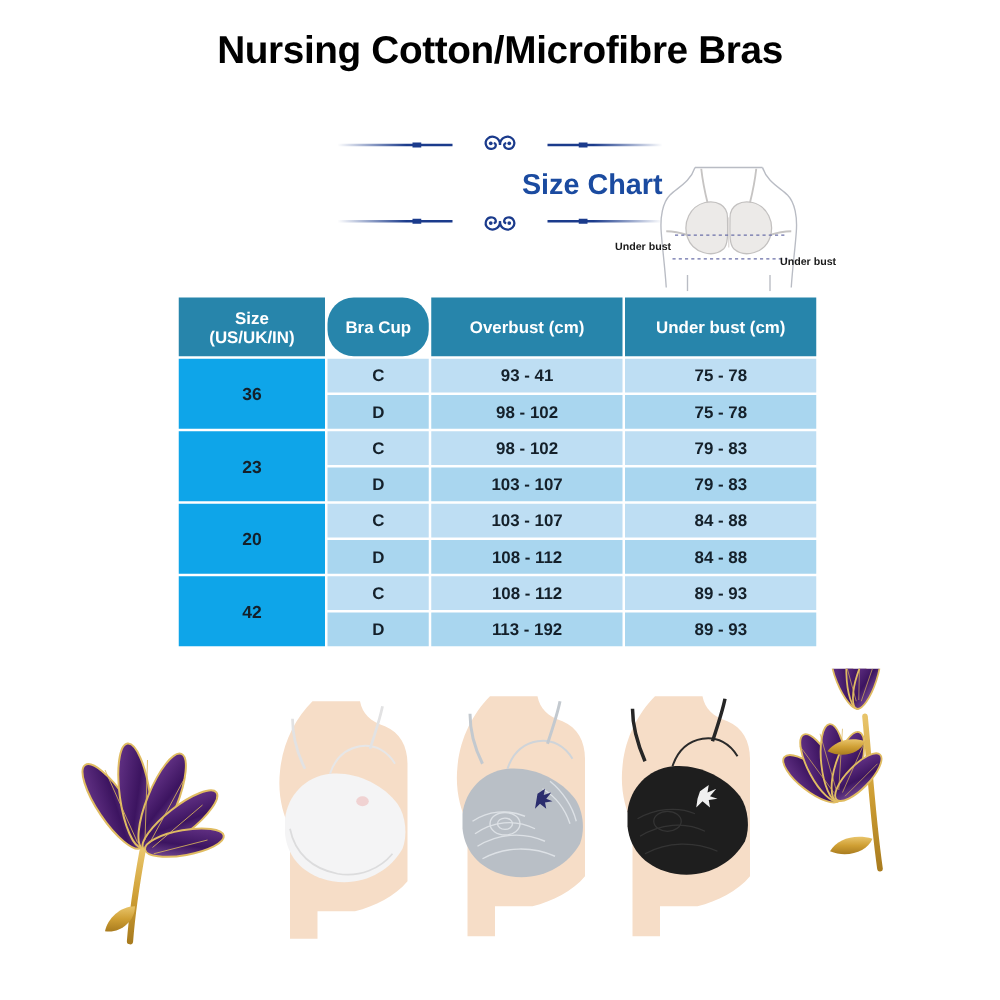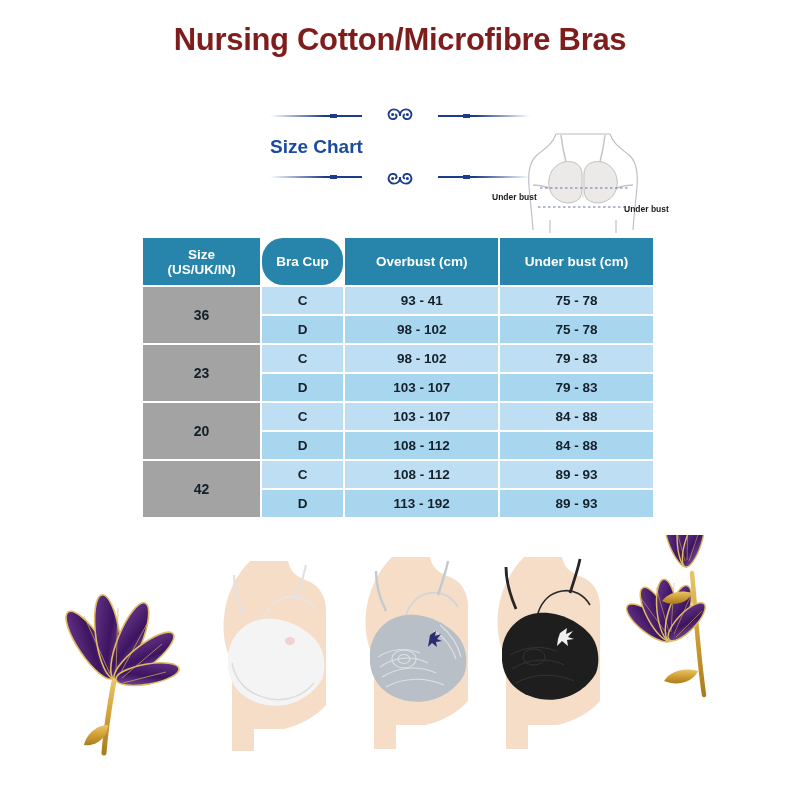--- a/index.html
+++ b/index.html
@@ -9,21 +9,21 @@
     font-family: "Liberation Sans", sans-serif;
     overflow: hidden;
   }
   #page { position: relative; width: 800px; height: 800px; background: #fff; }
 
   
   .title {
     position: absolute; left: 0; top: 22px; width: 800px;
     text-align: center;
     font-size: 31px; font-weight: bold; letter-spacing: -0.3px;
-    color: #7f1d1d;
+    color: #000000;
     font-family: "Liberation Sans", sans-serif;
   }
 
   
   .sc-block { position: absolute; left: 270px; top: 105px; width: 260px; }
   .divider { position: relative; width: 260px; height: 22px; }
   .divider .rule {
     position: absolute; top: 10px; height: 2px; width: 92px;
     background: linear-gradient(to right, rgba(26,59,140,0), #1b3b8c 60%, #1b3b8c);
   }
@@ -33,21 +33,21 @@
   .divider .dash {
     position: absolute; top: 9px; width: 7px; height: 4px; background: #1b3b8c;
   }
   .divider .dash.l { left: 60px; }
   .divider .dash.r { right: 60px; }
   .divider .swirl {
     position: absolute; left: 50%; top: 0; transform: translateX(-50%);
     width: 74px; height: 22px;
   }
   .sc-title {
-    text-align: left; font-size: 19px; font-weight: bold;
+    text-align: right; font-size: 23px; font-weight: bold;
     color: #1b4ba0; line-height: 34px; padding: 3px 0 2px;
   }
 
   
   .measure-fig { position: absolute; left: 478px; top: 128px; width: 210px; height: 105px; }
   .measure-label {
     position: absolute; font-size: 8.5px; font-weight: bold; color: #1a1a1a;
     white-space: nowrap;
   }
   .measure-label.over  { left: 14px;  top: 64px; }
@@ -63,21 +63,21 @@
     background: #2785ab; color: #ffffff;
     font-size: 13.5px; font-weight: bold; line-height: 15px;
     padding: 7px 4px; text-align: center; vertical-align: middle;
     height: 47px;
   }
   .size-table td {
     text-align: center; vertical-align: middle;
     font-size: 13.5px; font-weight: bold; color: #14202a;
     height: 27px; padding: 2px 4px;
   }
-  td.size-cell { background: #a3a3a3; font-size: 14px; }
+  td.size-cell { background: #0ea5e9; font-size: 14px; }
   td.cell-c { background: #bedef3; }
   td.cell-d { background: #a9d6ef; }
   .col-size { width: 118px; margin-top: 28px; }
   .col-cup  { width: 82px; border-radius: 21px;  }
   .col-over { width: 155px; }
   .col-under{ width: 155px; }
 
   
   .products { position: absolute; left: 0; top: 545px; width: 800px; height: 215px; }
   .torso { position: absolute; width: 160px; height: 200px; }

